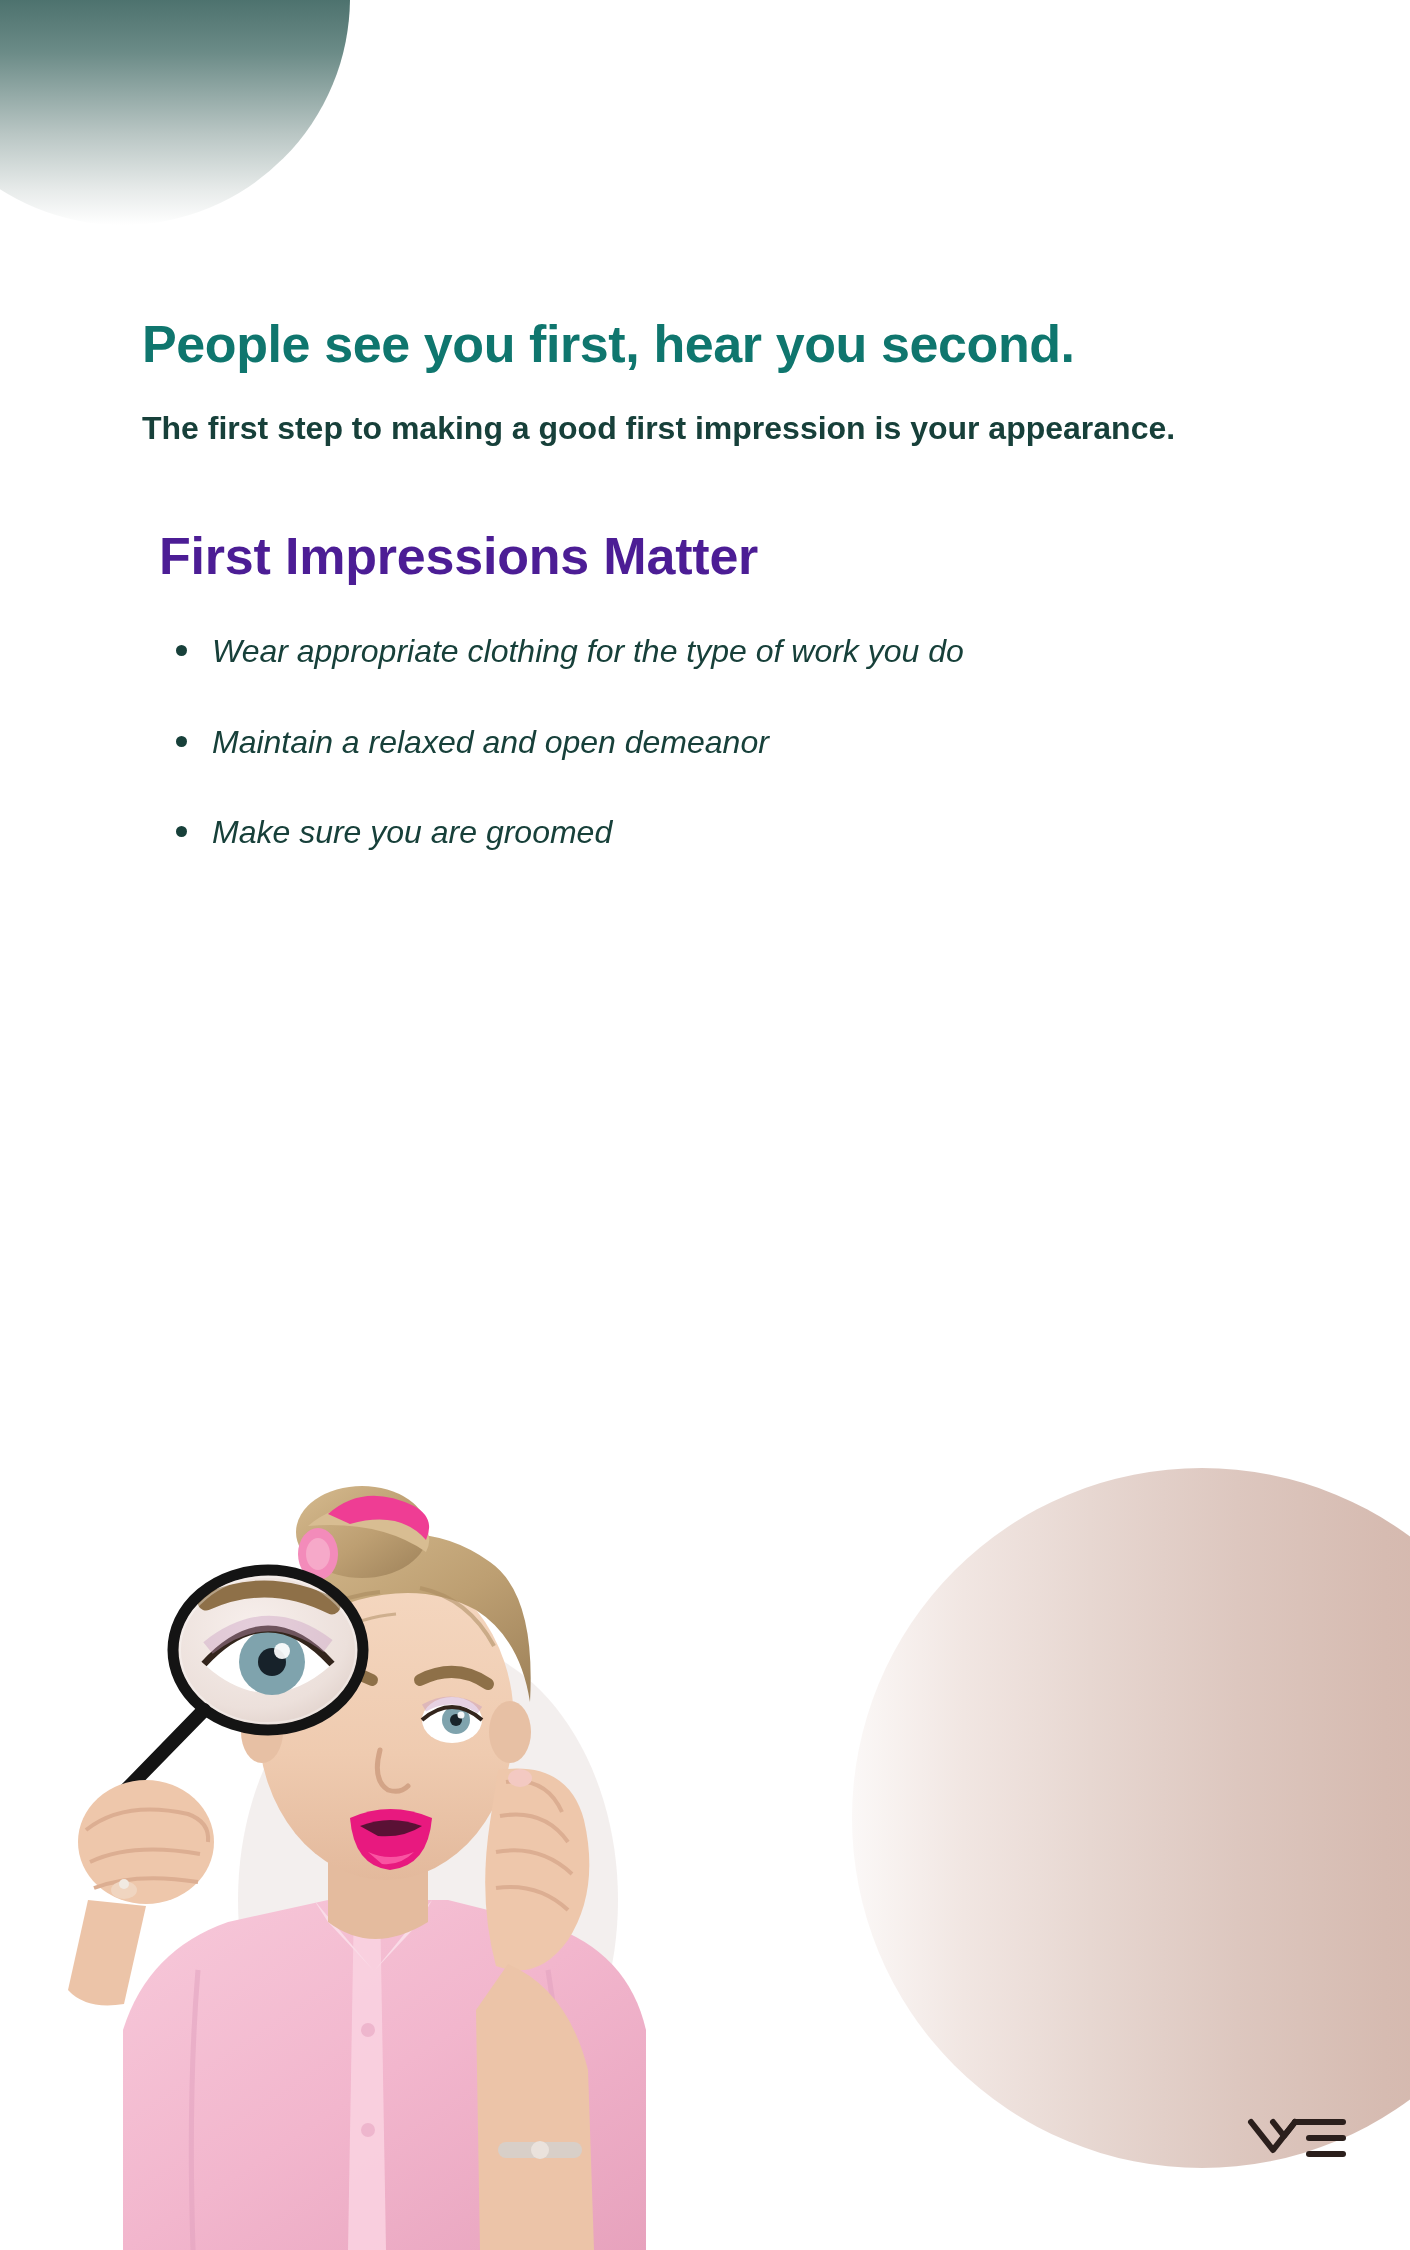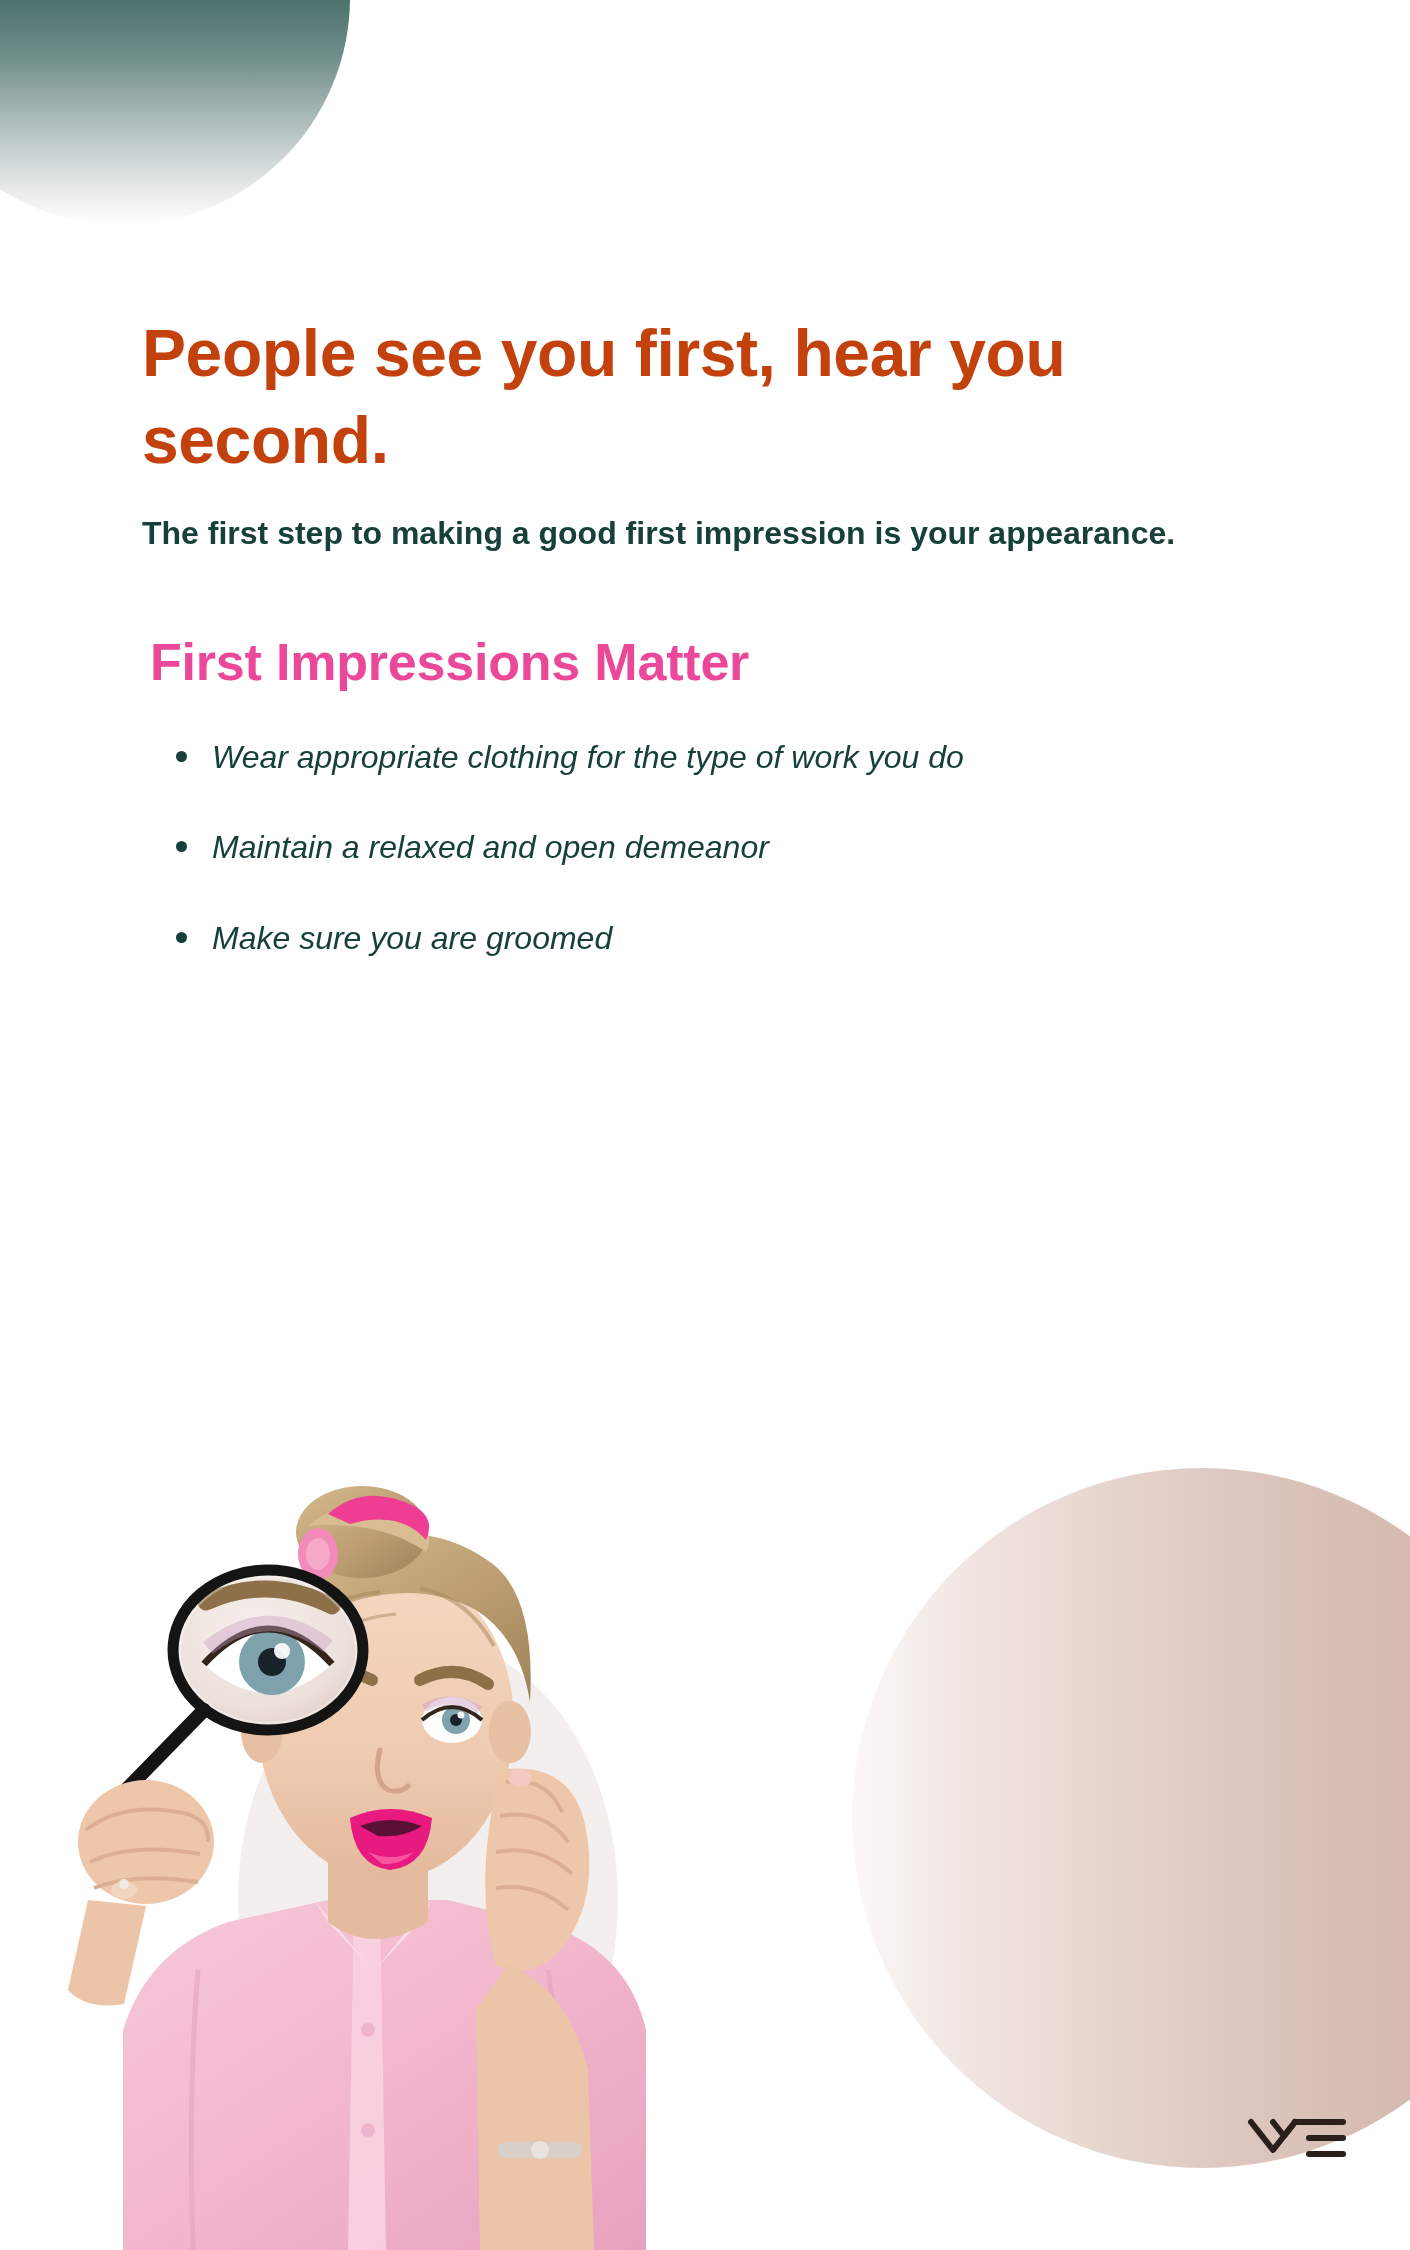--- a/index.html
+++ b/index.html
@@ -59,43 +59,43 @@
   
   .content {
     position: absolute;
     left: 142px;
     top: 310px;
     width: 1110px;
   }
 
   .headline {
     margin: 0;
-    font-size: 66px;
+    font-size: 52px;
     line-height: 1.32;
     font-weight: 700;
     letter-spacing: -0.4px;
-    color: #c2410c;
+    color: #0f766e;
   }
 
   .subtitle {
     margin: 26px 0 0 0;
     font-size: 32px;
     line-height: 1.48;
     font-weight: 700;
     color: #17403a;
     max-width: 1090px;
   }
 
   .section-heading {
-    margin: 72px 0 0 8px;
+    margin: 72px 0 0 17px;
     font-size: 52px;
     line-height: 1.25;
     font-weight: 700;
     letter-spacing: -0.2px;
-    color: #ec4899;
+    color: #4c1d95;
   }
 
   .bullets {
     list-style: none;
     margin: 38px 0 0 0;
     padding: 0 0 0 34px;
     font-style: italic;
   }
 
   .bullet-item {

